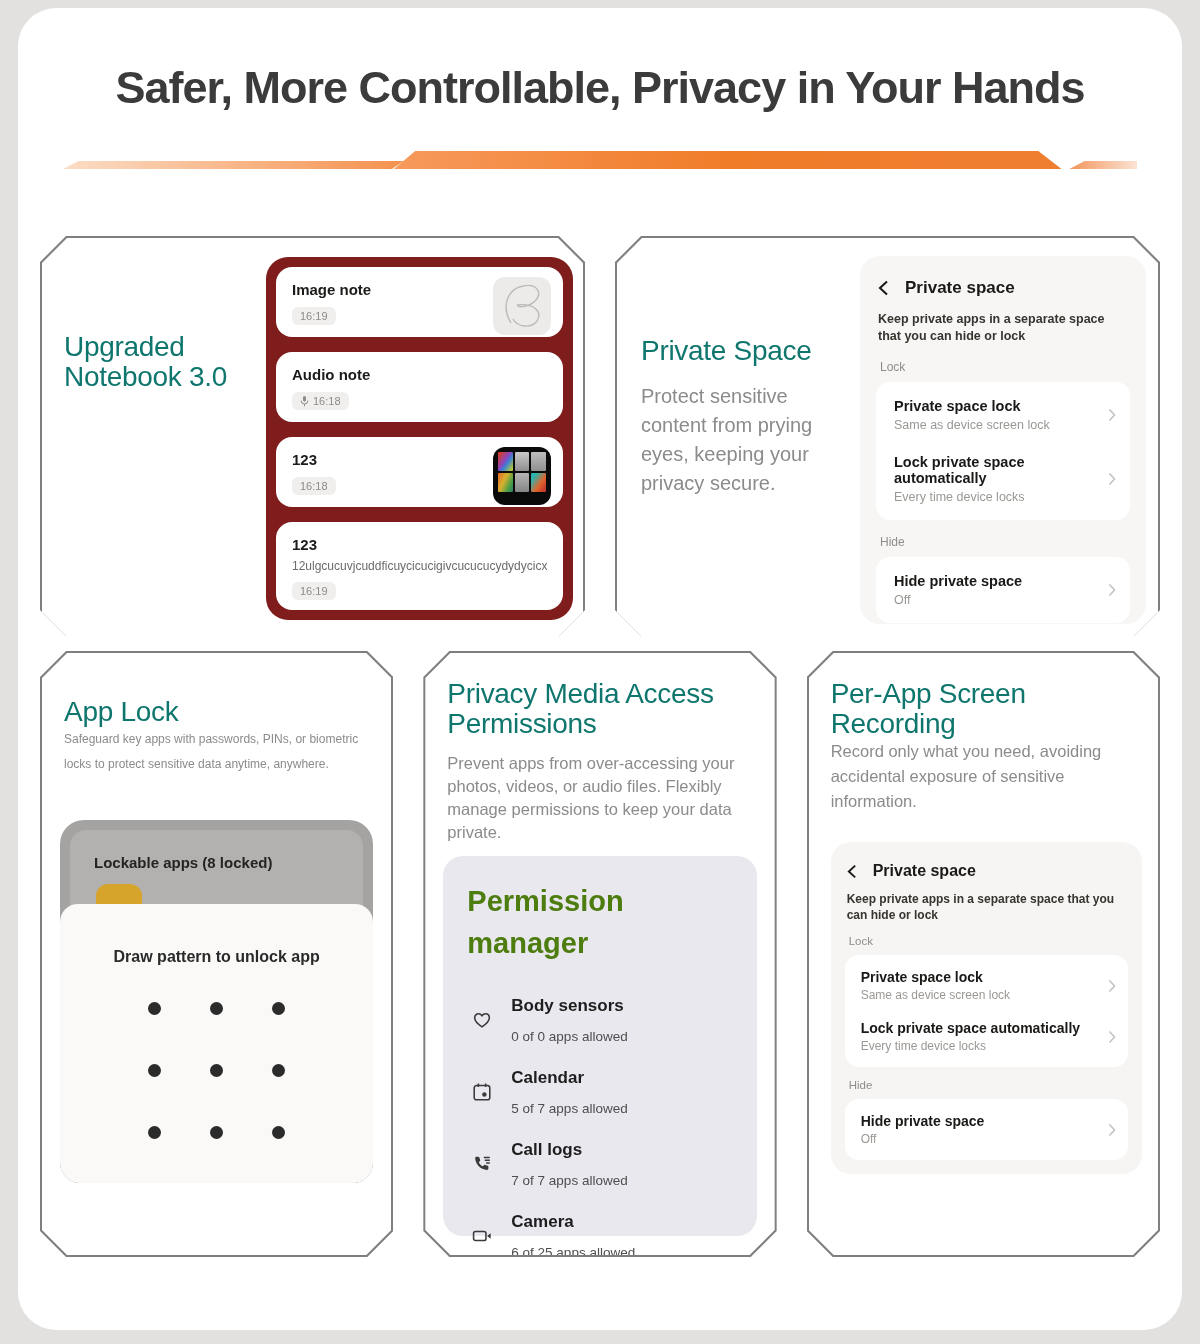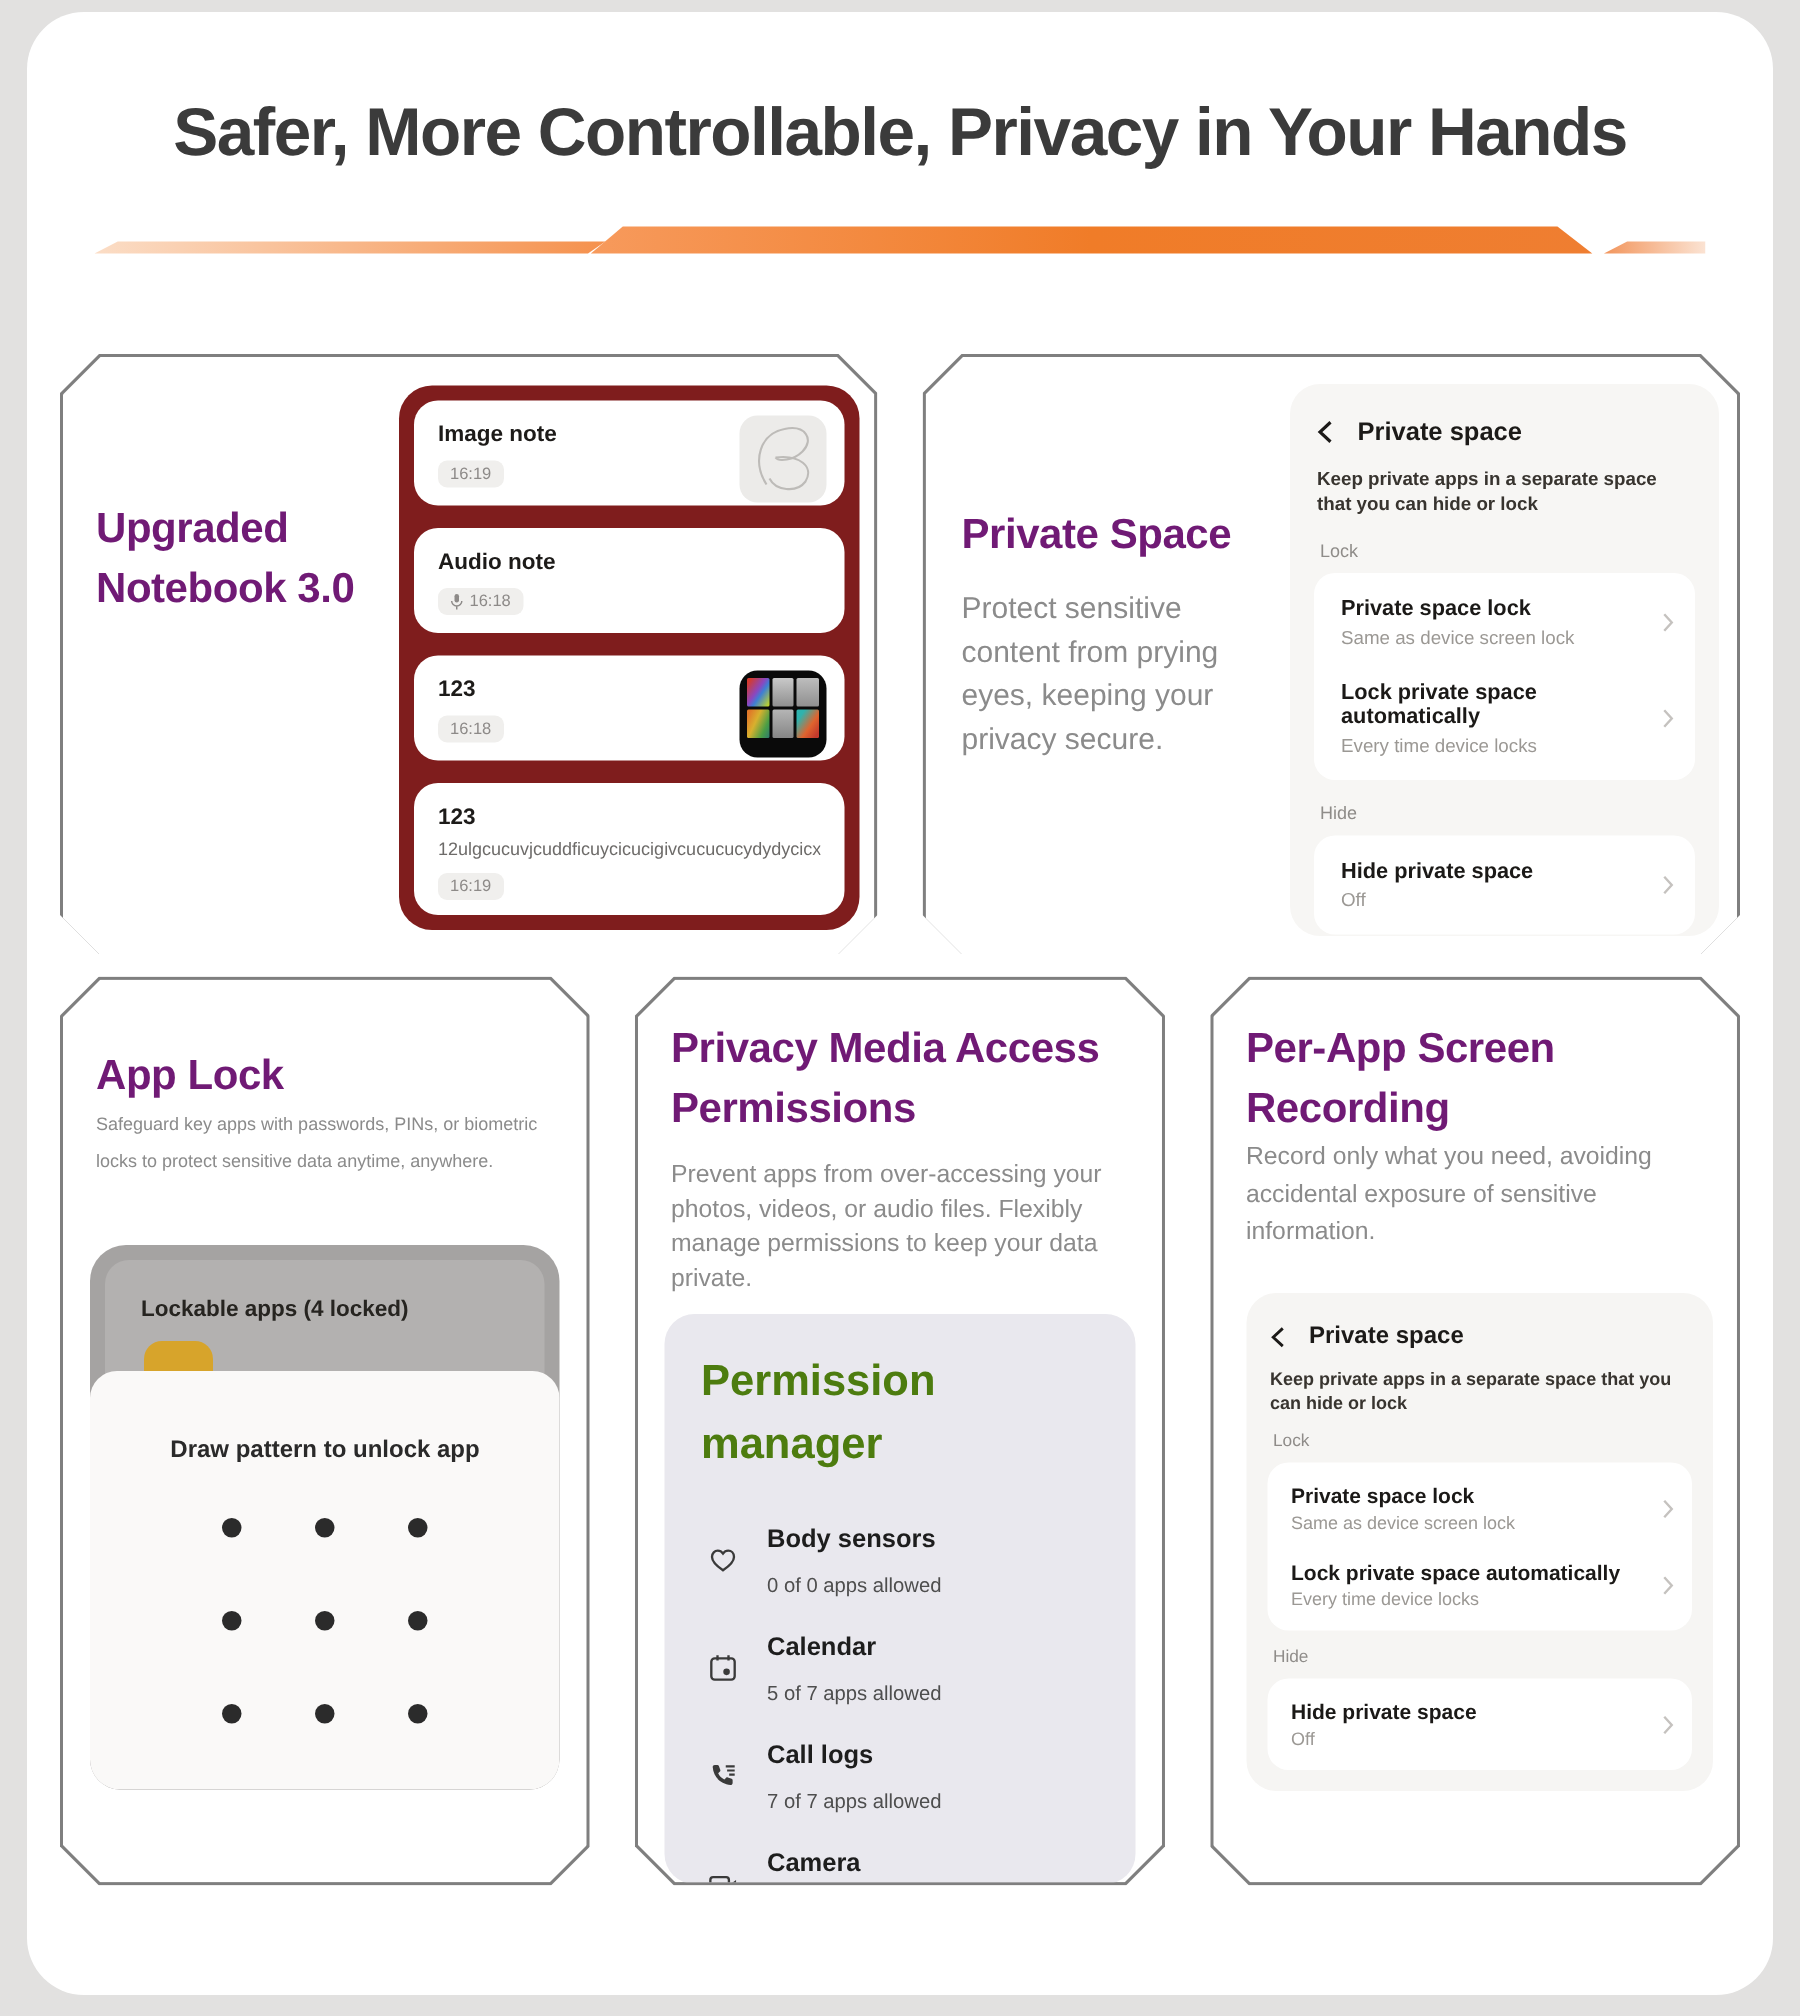--- a/index.html
+++ b/index.html
@@ -14,21 +14,21 @@
   .divider svg { display:block; width:100%; height:22px; }
 
   .row { display:flex; gap:30px; }
   .row-top { margin-top:66px; height:400px; }
   .row-bot { margin-top:15px; height:606px; }
   .card { position:relative; flex:1; background:#7f7f7f;
     clip-path:polygon(26px 0,calc(100% - 26px) 0,100% 26px,100% calc(100% - 26px),calc(100% - 26px) 100%,26px 100%,0 calc(100% - 26px),0 26px); }
   .card-in { position:absolute; inset:2px; background:#ffffff;
     clip-path:polygon(25px 0,calc(100% - 25px) 0,100% 25px,100% calc(100% - 25px),calc(100% - 25px) 100%,25px 100%,0 calc(100% - 25px),0 25px); }
 
-  .feat-h { font-size:28px; line-height:40px; font-weight:700; color:#701a75; letter-spacing:-0.3px; }
+  .feat-h { font-size:28px; line-height:30px; font-weight:400; color:#0f766e; letter-spacing:-0.3px; }
   .feat-p { color:#8b8b8b; }
 
   
   .nb-flex { display:flex; height:100%; }
   .nb-text { width:240px; padding:94px 10px 0 22px; }
   .nb-text .feat-p { margin-top:16px; font-size:20px; line-height:29px; }
   .nb-panel { flex:1; margin:19px 10px 18px 0; background:#7f1d1d; border-radius:22px; padding:10px; display:flex; flex-direction:column; gap:15px; }
   .note-card { position:relative; flex:1; background:#ffffff; border-radius:16px; padding:14px 16px 10px; }
   .note-title { font-size:15px; font-weight:700; color:#1d1b19; }
   .note-snippet { margin-top:6px; font-size:12px; color:#6d6b69; white-space:nowrap; overflow:hidden; max-width:255px; }
@@ -240,21 +240,21 @@
     </div>
 
     <div class="row row-bot">
 
       <section class="card">
         <div class="card-in al-in">
           <h2 class="feat-h">App Lock</h2>
           <p class="feat-p">Safeguard key apps with passwords, PINs, or biometric locks to protect sensitive data anytime, anywhere.</p>
           <div class="phone">
             <div class="phone-screen"></div>
-            <div class="phone-status">Lockable apps (4 locked)</div>
+            <div class="phone-status">Lockable apps (8 locked)</div>
             <div class="phone-appicon"></div>
             <div class="phone-sheet">
               <div class="pattern-prompt">Draw pattern to unlock app</div>
               <div class="dots">
                 <div class="dot"></div>
                 <div class="dot"></div>
                 <div class="dot"></div>
                 <div class="dot"></div>
                 <div class="dot"></div>
                 <div class="dot"></div>

